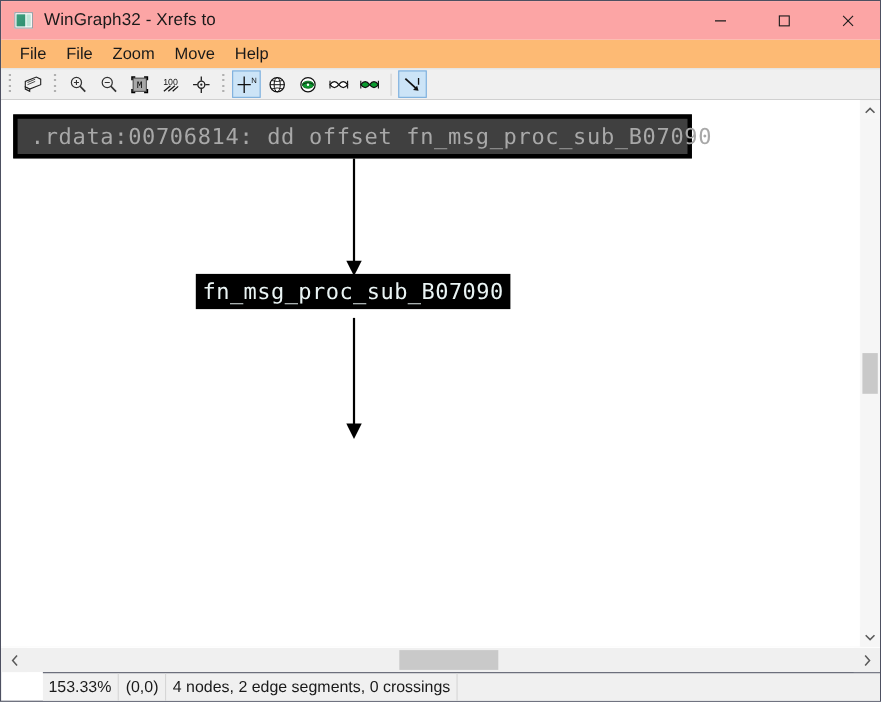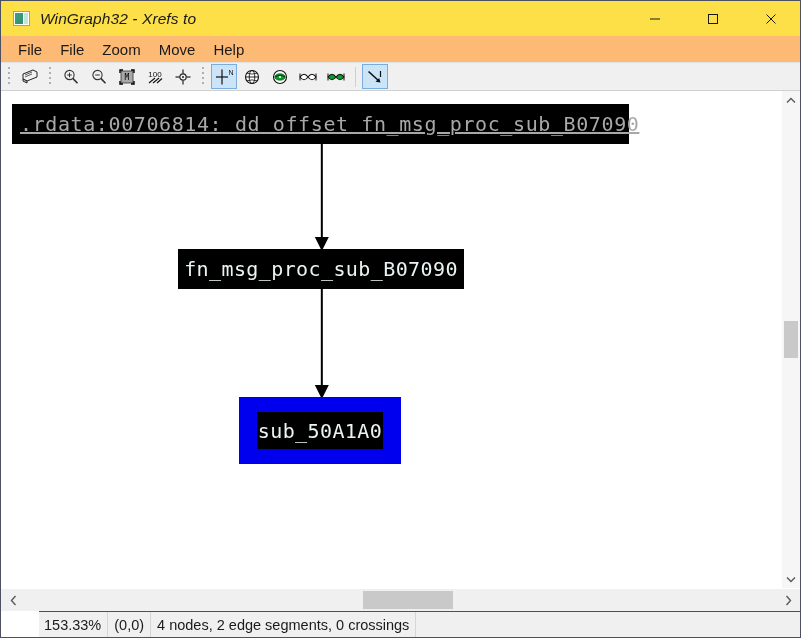--- a/index.html
+++ b/index.html
@@ -24,25 +24,24 @@
     border: 1px solid #4d5061;
     box-sizing: border-box;
     display: flex;
     flex-direction: column;
   }
 
   
   .titlebar {
     height: 35px;
     flex: 0 0 35px;
-    background: #fde047;
-    display: flex;
-    align-items: center;
-    position: relative;
-    font-style: italic;
+    background: #fca5a5;
+    display: flex;
+    align-items: center;
+    position: relative;
   }
   .app-icon {
     width: 17px;
     height: 15px;
     margin-left: 12px;
     margin-right: 10px;
     box-sizing: border-box;
     border: 1px solid #9aa0a6;
     background: #ffffff;
     position: relative;
@@ -177,27 +176,26 @@
   .node {
     position: absolute;
     box-sizing: border-box;
     font-family: "DejaVu Sans Mono", "Liberation Mono", monospace;
     display: flex;
     align-items: center;
     white-space: nowrap;
     cursor: default;
   }
   .node-xref {
-    background: #000000;
+    background: #404040;
     border: 4px solid #000000;
     color: #a8a8a8;
     font-size: 20px;
     letter-spacing: 0.6px;
-    padding-left: 4px;
-    text-decoration: underline;
+    padding-left: 12px;
   }
   .node-func {
     background: #000000;
     color: #eaf4f4;
     font-size: 20px;
     letter-spacing: 0.4px;
     justify-content: center;
   }
   .node-sel {
     background: #0000ee;
@@ -470,29 +468,24 @@
         <path d="M320 160 L313 146 L327 146 Z" fill="#000000"></path>
 
         <line x1="320" y1="198" x2="320" y2="298" stroke="#000000" stroke-width="2"></line>
         <path d="M320 308 L313 294 L327 294 Z" fill="#000000"></path>
       </svg>
 
       <div class="node node-xref" style="left:11px; top:13px; width:617px; height:40px;">
         <span>.rdata:00706814: dd offset fn_msg_proc_sub_B07090</span>
       </div>
 
-      <div class="node node-func" style="left:177px; top:158px; width:286px; height:40px;justify-content:center;">
+      <div class="node node-func" style="left:177px; top:158px; width:286px; height:32px;justify-content:center;">
         <span>fn_msg_proc_sub_B07090</span>
       </div>
 
-      <div class="node node-sel" style="left:238px; top:306px; width:162px; height:67px;">
-        <div class="node-sel-inner" style="width:126px; height:37px;">
-          <span>sub_50A1A0</span>
-        </div>
-      </div>
 
     </div>
 
     <div class="vscroll">
       <div class="sb-arrow">
         <svg width="10" height="7" viewBox="0 0 10 7">
           <path d="M1 5.5 L5 1.5 L9 5.5" fill="none" stroke="#5a5a5a" stroke-width="1.4"></path>
         </svg>
       </div>
       <div class="sb-track">

